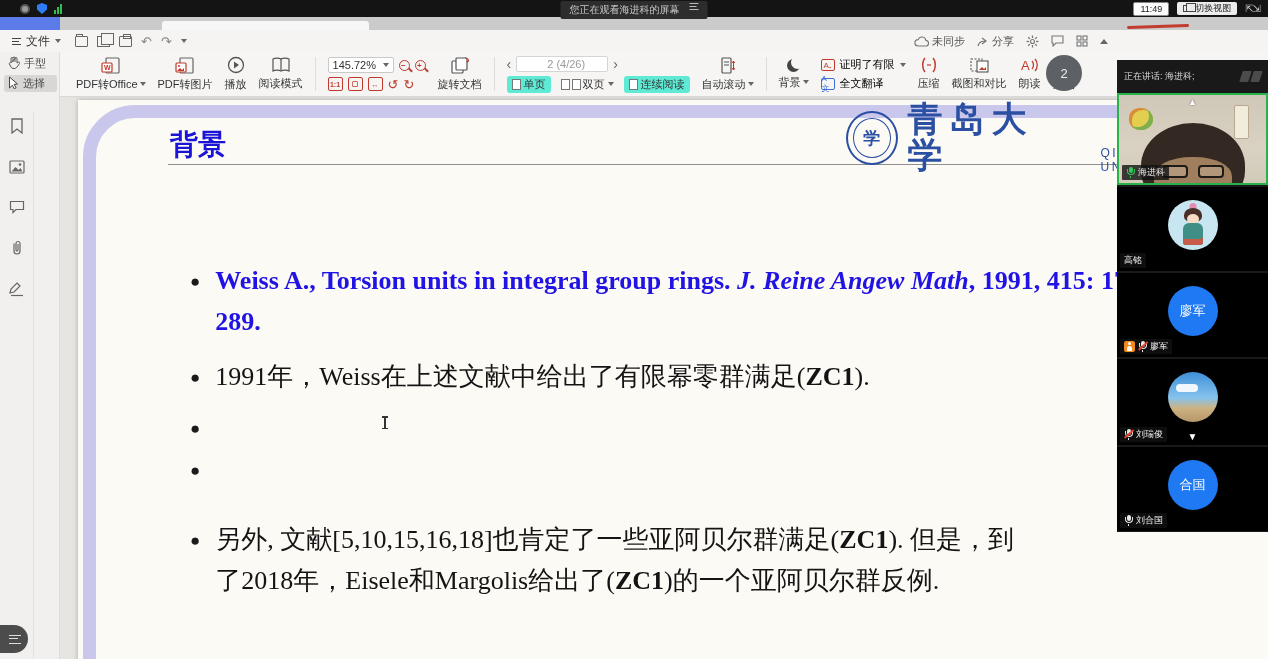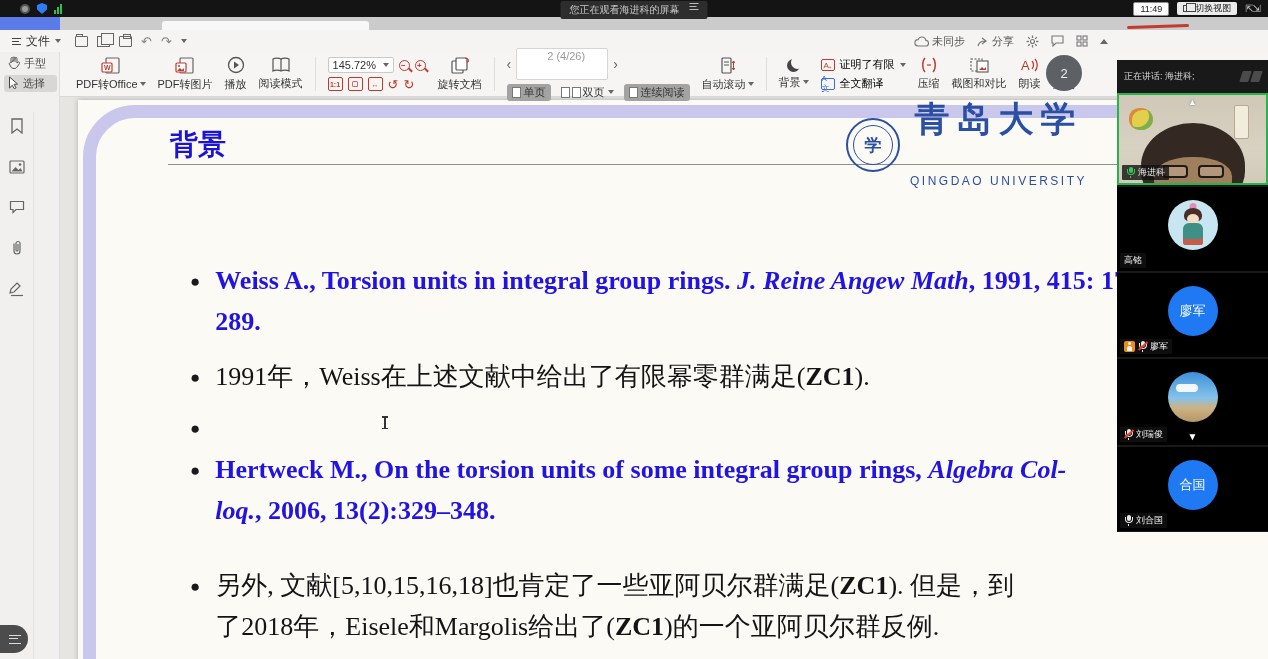--- a/index.html
+++ b/index.html
@@ -58,24 +58,24 @@
   .tbtn .lbl { display: flex; align-items: center; gap: 2px; }
   .vdiv { width: 1px; height: 34px; background: #ddd; }
   .stack { display: flex; flex-direction: column; gap: 4px; }
   .row { display: flex; align-items: center; gap: 5px; }
   .zoombox { width: 66px; border: 1px solid #c9c9c9; background: #fff; border-radius: 2px; font-size: 11px; color: #333; padding: 0 4px; display: flex; justify-content: space-between; align-items: center; height: 16px; }
   .mag { width: 11px; height: 11px; border: 1.5px solid #c0392b; border-radius: 50%; position: relative; display: inline-block; }
   .mag::after { content:""; position:absolute; width:5px; height:1.5px; background:#c0392b; transform:rotate(45deg); right:-4px; bottom:-1px; }
   .mag .sign { position:absolute; top:1px; left:1.5px; font-size:8px; color:#c0392b; line-height:7px; font-weight:bold; }
   .sq { width: 15px; height: 14px; border: 1px solid #c0392b; border-radius: 2px; font-size: 7px; color: #c0392b; display:flex; align-items:center; justify-content:center; font-weight:bold; }
   .rot { font-size: 13px; color: #c0392b; line-height: 13px; }
-  .pagebox { width: 92px; height: 32px; background: #fff; border: 1px solid #d5d5d5; border-radius: 2px; font-size: 11px; color: #9a9a9a; text-align: center; line-height: 15px; padding-left: 8px; }
+  .pagebox { width: 92px; height: 16px; background: #fff; border: 1px solid #d5d5d5; border-radius: 2px; font-size: 11px; color: #9a9a9a; text-align: center; line-height: 15px; padding-left: 8px; }
   .navarr { color: #666; font-size: 14px; line-height: 14px; }
   .modebtn { display: flex; align-items: center; gap: 3px; font-size: 11px; color: #333; padding: 1px 5px; border-radius: 3px; }
-  .modebtn.on { background: #a3a3a3; }
+  .modebtn.on { background: #5eead4; }
   .pg-ic { width: 9px; height: 11px; border: 1px solid #777; background: #fff; display:inline-block; }
   .pg-ic.dbl { box-shadow: 11px 0 0 -1px #fff, 11px 0 0 0 #777; margin-right: 10px; }
   .moon { width: 13px; height: 13px; border-radius: 50%; box-shadow: inset 4px -3px 0 0 #444; display: inline-block; }
   .tr-ic { width: 14px; height: 12px; border: 1px solid #c0392b; border-radius: 2px; font-size: 8px; color: #c0392b; display:flex; align-items:center; justify-content:center; }
   .tr-ic.blue { border-color: #3b6fd4; color: #3b6fd4; }
   .toolbar-badge { position: absolute; left: 1046px; top: 55px; width: 36px; height: 36px; border-radius: 50%; background: #5d6166; color: #eee; display: flex; align-items: center; justify-content: center; font-size: 13px; z-index: 6; }
 
   
   .sidebar { position: absolute; top: 52px; left: 0; bottom: 0; width: 60px; background: #f1f0ef; border-right: 1px solid #dedede; z-index: 6; }
   .sidebar::after { content:""; position:absolute; top:60px; bottom:0; left:33px; width:1px; background:#e2e1e0; }
@@ -89,21 +89,21 @@
   
   .doc { position: absolute; top: 97px; left: 60px; right: 0; bottom: 0; background: #e7e5e2; overflow: hidden; z-index: 1; }
   .page { position: absolute; left: 18px; top: 3px; width: 1190px; height: 1000px; background: #fcfaf5; box-shadow: 0 0 5px rgba(0,0,0,.25); overflow: hidden; }
   .frame { position: absolute; left: 5px; top: 5px; width: 1600px; height: 1600px; border: 13px solid #c9c8ec; border-radius: 52px; }
   .slide-title { position: absolute; left: 92px; top: 26px; font-size: 28px; font-weight: bold; color: #1b13d6; }
   .title-rule { position: absolute; left: 90px; top: 64px; right: 0; height: 1px; background: #8f8f8f; }
   .logo { position: absolute; left: 768px; top: 2px; display: flex; align-items: center; gap: 10px; color: #2b4fa2; }
   .seal { width: 54px; height: 54px; border: 2px solid #2b4fa2; border-radius: 50%; position: relative; display:flex; align-items:center; justify-content:center; }
   .seal::after { content:""; position:absolute; inset:5px; border:1px solid #2b4fa2; border-radius:50%; }
   .seal span { font-size: 17px; font-weight: bold; }
-  .logo-col { display: flex; flex-direction: column; align-items: center; gap: 34px; }
+  .logo-col { display: flex; flex-direction: row; align-items: flex-end; gap: 34px; }
   .logo-cn { font-family: "Liberation Serif", serif; font-size: 35px; font-weight: bold; letter-spacing: 7px; line-height: 36px; }
   .logo-en { font-size: 12px; letter-spacing: 2.5px; margin-top: 2px; }
   .bullets { position: absolute; left: 112px; top: 160px; width: 1210px; font-family: "Liberation Serif", serif; font-size: 26px; line-height: 1.58; color: #141414; }
   .bullet { display: flex; gap: 15px; margin-bottom: 10px; }
   .bullet:nth-child(1) { margin-bottom: 14px; }
   .bullet:nth-child(3) { margin-bottom: 6px; }
   .bullet:nth-child(4) { margin-bottom: 34px; }
   .dot { font-size: 17px; margin-top: 9px; color: #1a1a1a; flex: 0 0 auto; }
   .bullet.blue .bt { color: #2013e3; font-weight: bold; }
   .bt .b { font-weight: bold; }
@@ -451,21 +451,20 @@
           </div>
           <div class="bullet black">
             <span class="dot">●</span>
             <span class="bt"><span>1991年，Weiss在上述文献中给出了有限幂零群满足(</span><span class="b">ZC1</span><span>).</span></span>
           </div>
           <div class="bullet black">
             <span class="dot">●</span>
           </div>
           <div class="bullet blue">
             <span class="dot">●</span>
-            <span class="bt"><span class="b">Hertweck M., On the torsion units of some integral group rings, </span><span class="bi">Algebra Col-</span><br><span class="bi">loq.</span><span class="b">, 2006, 13(2):329–348.</span></span>
           </div>
           <div class="bullet black">
             <span class="dot">●</span>
             <span class="bt"><span>另外, 文献[5,10,15,16,18]也肯定了一些亚阿贝尔群满足(</span><span class="b">ZC1</span><span>).  但是，到</span><br><span>了2018年，Eisele和Margolis给出了(</span><span class="b">ZC1</span><span>)的一个亚阿贝尔群反例.</span></span>
           </div>
         </div>
       <div class="ibeam"></div>
     </div>
   </div>
 

